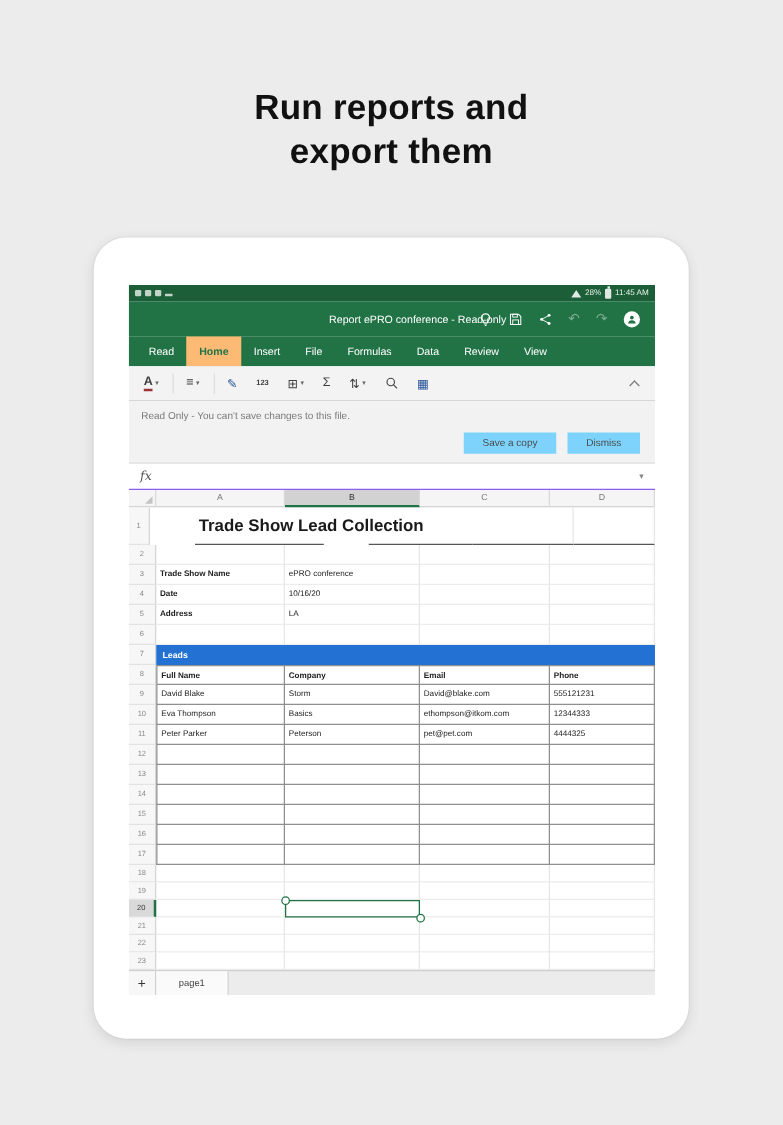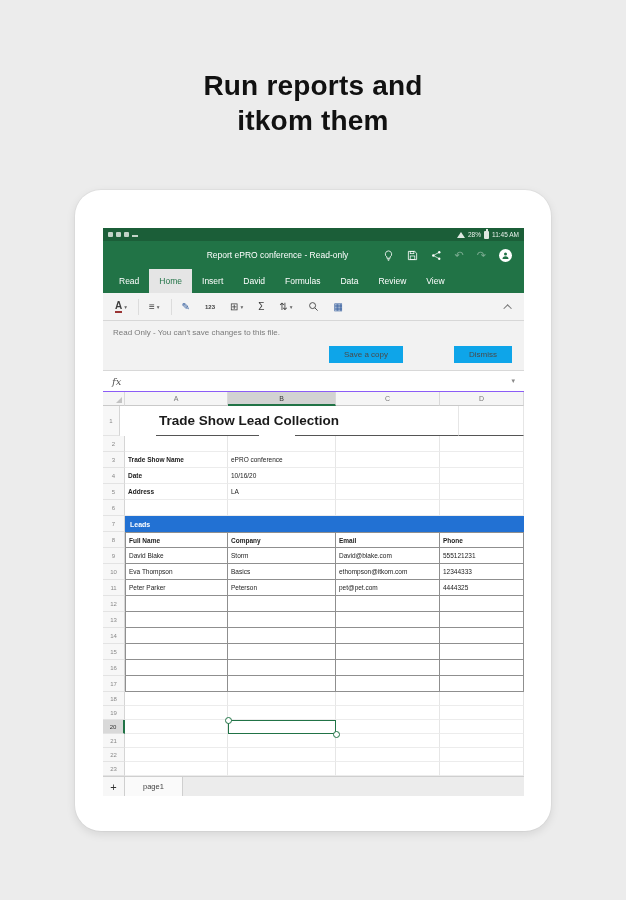--- a/index.html
+++ b/index.html
@@ -54,21 +54,21 @@
   .batt:before { content:""; position:absolute; top:-2px; left:1.5px; width:2px; height:2px; background:#dfe9e2; }
   
   .titlebar {
     height: 28px; flex: 0 0 28px;
     background: #217346;
     position: relative;
     display: flex; align-items: center;
   }
   .tb-title {
     position: absolute; left: 0; right: 119px;
-    text-align: center;
+    text-align: right;
     color: #ffffff; font-size: 8.5px;
     white-space: nowrap;
     margin-left: 47px;
   }
   .tb-icons {
     margin-left: auto;
     display: flex; align-items: center; gap: 13px;
     padding-right: 12px;
   }
   .tb-icons svg { display: block; }
@@ -86,23 +86,23 @@
     padding-left: 6px;
     font-size: 8.5px;
   }
   .rtab {
     color: #ffffff;
     padding: 0 10px;
     display: flex; align-items: center;
     cursor: pointer;
   }
   .rtab.active {
-    background: #e5e5e5;
+    background: #fdba74;
     color: #217346;
-    font-weight: 400;
+    font-weight: 700;
   }
   
   .toolbar {
     height: 28px; flex: 0 0 28px;
     background: #f3f3f3;
     border-bottom: 1px solid #d7d7d7;
     display: flex; align-items: center;
     padding: 0 12px;
     color: #3d3d3d;
   }
@@ -121,23 +121,23 @@
   
   .robar {
     height: 50px; flex: 0 0 50px;
     background: #f2f2f2;
     border-bottom: 1px solid #d8d8d8;
     display: flex; flex-direction: column;
   }
   .ro-msg { font-size: 8px; color: #7a7a7a; padding: 7px 0 0 10px; }
   .ro-btns { margin-top: auto; display: flex; justify-content: flex-end; padding: 0 12px 7px 0; gap: 9px; }
   .ro-btn {
-    background: #0ea5e9; border: none;
+    background: #7dd3fc; border: none;
     font-family: inherit; font-size: 8px; color: #4a4a4a;
-    padding: 4px 15px; cursor: pointer; margin-left: 42px;
+    padding: 4px 15px; cursor: pointer;
   }
   
   .fxbar {
     height: 21px; flex: 0 0 21px;
     background: #ffffff;
     border-bottom: 1px solid #8b5cf6;
     display: flex; align-items: center;
     padding: 0 9px;
   }
   .fx { font-family: "DejaVu Serif", serif; font-style: italic; font-size: 10px; color: #555; }
@@ -222,21 +222,21 @@
     padding: 0 18px;
     display: flex; align-items: center;
     font-size: 7.5px; color: #444; cursor: pointer;
   }
 </style>
 </head>
 <body>
 
 <div class="heading">
   <div>Run reports and</div>
-  <div>itkom them</div>
+  <div>export them</div>
 </div>
 
 <div class="tablet">
   <div class="screen">
 
     <div class="statusbar">
       <div class="sb-left">
         <span class="sb-sq"></span>
         <span class="sb-sq"></span>
         <span class="sb-sq"></span>
@@ -282,21 +282,21 @@
               <path d="M4 21c0-4.4 3.6-7 8-7s8 2.6 8 7" fill="#217346"></path>
             </svg>
         </span>
       </div>
     </div>
 
     <div class="ribbon">
       <div class="rtab">Read</div>
       <div class="rtab active">Home</div>
       <div class="rtab">Insert</div>
-      <div class="rtab">David</div>
+      <div class="rtab">File</div>
       <div class="rtab">Formulas</div>
       <div class="rtab">Data</div>
       <div class="rtab">Review</div>
       <div class="rtab">View</div>
     </div>
 
     <div class="toolbar">
       <span class="ticon">
         <span class="fc-a">A</span>
         <span class="drop">▾</span>

